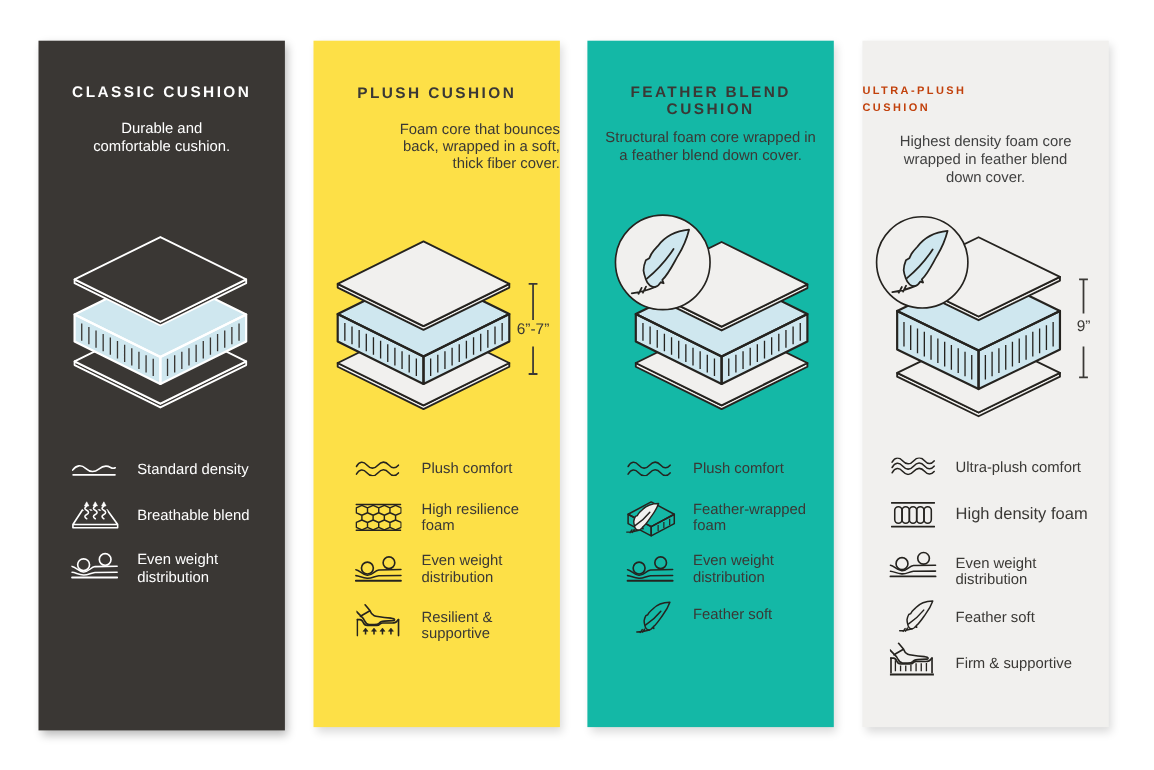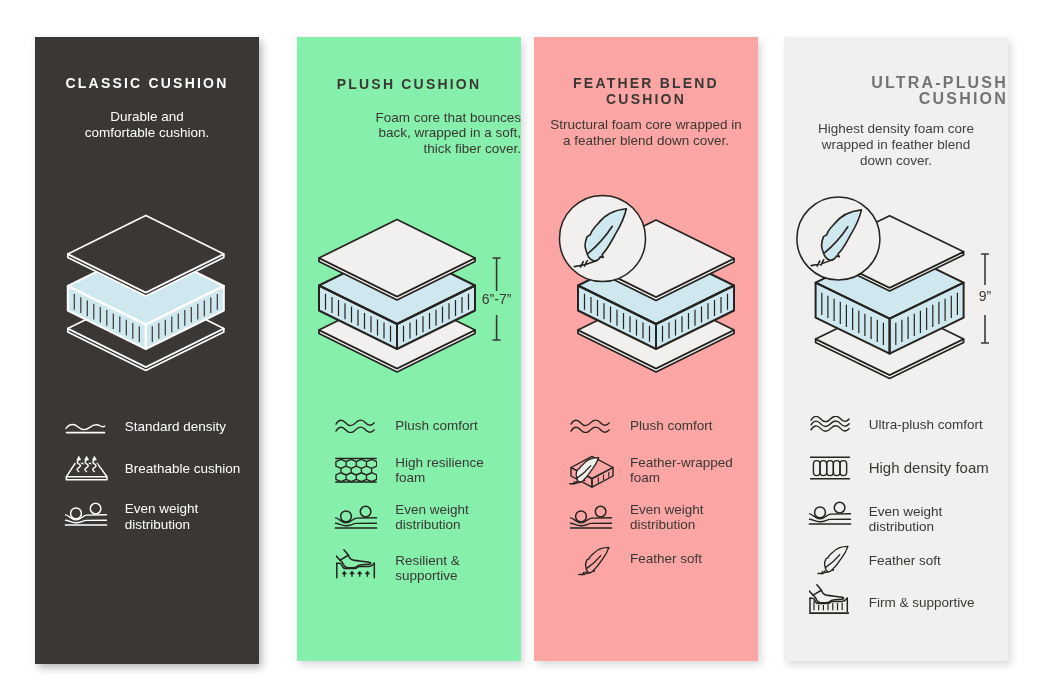--- a/index.html
+++ b/index.html
@@ -29,31 +29,31 @@
         <path d="M13.8,16.6 C11.600000000000001,15.3 11.600000000000001,13.9 13.8,12.7 C16.0,11.5 16.0,10.1 13.8,8.9 C11.600000000000001,7.7 11.600000000000001,6.4 13.8,5.2" fill="none" stroke="#3a3734" stroke-width="4"></path>
         <path d="M21.6,16.6 C19.400000000000002,15.3 19.400000000000002,13.9 21.6,12.7 C23.8,11.5 23.8,10.1 21.6,8.9 C19.400000000000002,7.7 19.400000000000002,6.4 21.6,5.2" fill="none" stroke="#3a3734" stroke-width="4"></path>
         <path d="M29.4,16.6 C27.2,15.3 27.2,13.9 29.4,12.7 C31.599999999999998,11.5 31.599999999999998,10.1 29.4,8.9 C27.2,7.7 27.2,6.4 29.4,5.2" fill="none" stroke="#3a3734" stroke-width="4"></path>
         <path d="M13.8,16.6 C11.600000000000001,15.3 11.600000000000001,13.9 13.8,12.7 C16.0,11.5 16.0,10.1 13.8,8.9 C11.600000000000001,7.7 11.600000000000001,6.4 13.8,5.2" fill="none" stroke="#ffffff" stroke-width="1.4" stroke-linecap="round"></path>
         <path d="M11.8,4.9 L13.8,1.2 L15.8,4.9 Z" fill="#ffffff" stroke="#ffffff" stroke-width="0.6" stroke-linejoin="round"></path>
         <path d="M21.6,16.6 C19.400000000000002,15.3 19.400000000000002,13.9 21.6,12.7 C23.8,11.5 23.8,10.1 21.6,8.9 C19.400000000000002,7.7 19.400000000000002,6.4 21.6,5.2" fill="none" stroke="#ffffff" stroke-width="1.4" stroke-linecap="round"></path>
         <path d="M19.6,4.9 L21.6,1.2 L23.6,4.9 Z" fill="#ffffff" stroke="#ffffff" stroke-width="0.6" stroke-linejoin="round"></path>
         <path d="M29.4,16.6 C27.2,15.3 27.2,13.9 29.4,12.7 C31.599999999999998,11.5 31.599999999999998,10.1 29.4,8.9 C27.2,7.7 27.2,6.4 29.4,5.2" fill="none" stroke="#ffffff" stroke-width="1.4" stroke-linecap="round"></path>
         <path d="M27.4,4.9 L29.4,1.2 L31.4,4.9 Z" fill="#ffffff" stroke="#ffffff" stroke-width="0.6" stroke-linejoin="round"></path>
       </svg></div>
-    <div style="position:absolute;left:89.7px;top:423.75px;font-size:13.5px;line-height:15.5px;color:#ffffff;white-space:nowrap">Breathable cushion</div>
+    <div style="position:absolute;left:89.7px;top:423.75px;font-size:13.5px;line-height:15.5px;color:#ffffff;white-space:nowrap">Breathable blend</div>
     <div style="position:absolute;left:29.0px;top:462.0px"><svg width="44" height="28" viewBox="0 0 44 28">
         <circle cx="12" cy="14.4" r="5.4" fill="none" stroke="#ffffff" stroke-width="1.5"></circle>
         <circle cx="31.6" cy="9.6" r="5.3" fill="none" stroke="#ffffff" stroke-width="1.5"></circle>
         <path d="M1.5,15.9 C5,16.3 7,20.3 11.8,20.9 C16.2,21.4 18.4,16.6 22.4,16.1 L42.5,15.8" fill="none" stroke="#ffffff" stroke-width="1.4" stroke-linecap="round"></path>
         <path d="M1.5,21.3 C5,21.6 7,23.3 11.8,23.7 C16.2,24 18.4,21.7 22.4,21.4 L42.5,21.2" fill="none" stroke="#ffffff" stroke-width="1.4" stroke-linecap="round"></path>
         <path d="M1.5,26 L42.5,26" fill="none" stroke="#ffffff" stroke-width="1.7" stroke-linecap="round"></path>
       </svg></div>
     <div style="position:absolute;left:89.7px;top:464.25px;font-size:13.5px;line-height:15.5px;color:#ffffff;white-space:nowrap">Even weight<br>distribution</div>
   </div>
-<div style="position:absolute;left:297px;top:37px;width:224px;height:624px;background:#86efac;box-shadow:3px 4px 8px rgba(0,0,0,.15)">
+<div style="position:absolute;left:285px;top:37px;width:224px;height:624px;background:#fde047;box-shadow:3px 4px 8px rgba(0,0,0,.15)">
     <div style="position:absolute;left:0;top:39px;width:100%;text-align:center;font-weight:bold;font-size:14px;letter-spacing:2.2px;line-height:16px;color:#3a3835">PLUSH CUSHION</div>
     <div style="position:absolute;left:0;top:72.6px;width:100%;text-align:right;font-size:13.5px;line-height:15.8px;color:#3a3835">Foam core that bounces<br>back, wrapped in a soft,<br>thick fiber cover.</div>
     <svg style="position:absolute;left:0;top:0" width="224" height="624" viewBox="0 0 224 624">
       <path d="M22,293 L22,296.4 L100,334.9 L178,296.4 L178,293 L100,331.5 Z" fill="#f1f0ee" stroke="#25231f" stroke-width="1.7" stroke-linejoin="round"></path>
       <path d="M100,254.5 L178,293 L100,331.5 L22,293 Z" fill="#f1f0ee" stroke="#25231f" stroke-width="1.7" stroke-linejoin="round"></path>
       <path d="M22,248.5 L100,287.0 L100,312.0 L22,273.5 Z" fill="#cfe7ef" stroke="none"></path>
       <path d="M178,248.5 L100,287.0 L100,312.0 L178,273.5 Z" fill="#cfe7ef" stroke="none"></path>
       <path d="M100,210.0 L178,248.5 L100,287.0 L22,248.5 Z" fill="#cfe7ef" stroke="none"></path>
       <path d="M28.5,256.7 L28.5,272.7 M106.5,288.8 L106.5,304.8 M35.0,259.9 L35.0,275.9 M113.0,285.6 L113.0,301.6 M41.5,263.1 L41.5,279.1 M119.5,282.4 L119.5,298.4 M48.0,266.3 L48.0,282.3 M126.0,279.2 L126.0,295.2 M54.5,269.5 L54.5,285.5 M132.5,276.0 L132.5,292.0 M61.0,272.8 L61.0,288.8 M139.0,272.8 L139.0,288.8 M67.5,276.0 L67.5,292.0 M145.5,269.5 L145.5,285.5 M74.0,279.2 L74.0,295.2 M152.0,266.3 L152.0,282.3 M80.5,282.4 L80.5,298.4 M158.5,263.1 L158.5,279.1 M87.0,285.6 L87.0,301.6 M165.0,259.9 L165.0,275.9 M93.5,288.8 L93.5,304.8 M171.5,256.7 L171.5,272.7" fill="none" stroke="#25231f" stroke-width="1.2"></path>
       <path d="M22,248.5 L100,287.0 L100,312.0 L22,273.5 Z" fill="none" stroke="#25231f" stroke-width="2" stroke-linejoin="round"></path>
@@ -90,21 +90,21 @@
         <path d="M6.000000000000001,26.9 L8.3,24 L10.600000000000001,26.9 Z" fill="#25231f" stroke="#25231f" stroke-width="0.5"></path>
         <path d="M16,29.8 L16,26.4" fill="none" stroke="#25231f" stroke-width="1.4"></path>
         <path d="M13.7,26.9 L16,24 L18.3,26.9 Z" fill="#25231f" stroke="#25231f" stroke-width="0.5"></path>
         <path d="M23.7,29.8 L23.7,26.4" fill="none" stroke="#25231f" stroke-width="1.4"></path>
         <path d="M21.4,26.9 L23.7,24 L26.0,26.9 Z" fill="#25231f" stroke="#25231f" stroke-width="0.5"></path>
         <path d="M31.4,29.8 L31.4,26.4" fill="none" stroke="#25231f" stroke-width="1.4"></path>
         <path d="M29.099999999999998,26.9 L31.4,24 L33.699999999999996,26.9 Z" fill="#25231f" stroke="#25231f" stroke-width="0.5"></path>
       </svg></div>
     <div style="position:absolute;left:98.2px;top:515.95px;font-size:13.5px;line-height:15.5px;color:#3a3835;white-space:nowrap">Resilient &amp;<br>supportive</div>
   </div>
-<div style="position:absolute;left:534px;top:37px;width:224px;height:624px;background:#fca5a5;box-shadow:3px 4px 8px rgba(0,0,0,.15)">
+<div style="position:absolute;left:534px;top:37px;width:224px;height:624px;background:#14b8a6;box-shadow:3px 4px 8px rgba(0,0,0,.15)">
     <div style="position:absolute;left:0;top:38px;width:100%;text-align:center;font-weight:bold;font-size:14px;letter-spacing:2.2px;line-height:16px;color:#3a3835">FEATHER BLEND<br>CUSHION</div>
     <div style="position:absolute;left:0;top:80.39999999999999px;width:100%;text-align:center;font-size:13.5px;line-height:15.8px;color:#3a3835">Structural foam core wrapped in<br>a feather blend down cover.</div>
     <svg style="position:absolute;left:0;top:0" width="224" height="624" viewBox="0 0 224 624">
       <path d="M44,293 L44,296.4 L122,334.9 L200,296.4 L200,293 L122,331.5 Z" fill="#f1f0ee" stroke="#25231f" stroke-width="1.7" stroke-linejoin="round"></path>
       <path d="M122,254.5 L200,293 L122,331.5 L44,293 Z" fill="#f1f0ee" stroke="#25231f" stroke-width="1.7" stroke-linejoin="round"></path>
       <path d="M44,248.5 L122,287.0 L122,312.0 L44,273.5 Z" fill="#cfe7ef" stroke="none"></path>
       <path d="M200,248.5 L122,287.0 L122,312.0 L200,273.5 Z" fill="#cfe7ef" stroke="none"></path>
       <path d="M122,210.0 L200,248.5 L122,287.0 L44,248.5 Z" fill="#cfe7ef" stroke="none"></path>
       <path d="M50.5,256.7 L50.5,272.7 M128.5,288.8 L128.5,304.8 M57.0,259.9 L57.0,275.9 M135.0,285.6 L135.0,301.6 M63.5,263.1 L63.5,279.1 M141.5,282.4 L141.5,298.4 M70.0,266.3 L70.0,282.3 M148.0,279.2 L148.0,295.2 M76.5,269.5 L76.5,285.5 M154.5,276.0 L154.5,292.0 M83.0,272.8 L83.0,288.8 M161.0,272.8 L161.0,288.8 M89.5,276.0 L89.5,292.0 M167.5,269.5 L167.5,285.5 M96.0,279.2 L96.0,295.2 M174.0,266.3 L174.0,282.3 M102.5,282.4 L102.5,298.4 M180.5,263.1 L180.5,279.1 M109.0,285.6 L109.0,301.6 M187.0,259.9 L187.0,275.9 M115.5,288.8 L115.5,304.8 M193.5,256.7 L193.5,272.7" fill="none" stroke="#25231f" stroke-width="1.2"></path>
       <path d="M44,248.5 L122,287.0 L122,312.0 L44,273.5 Z" fill="none" stroke="#25231f" stroke-width="2" stroke-linejoin="round"></path>
@@ -147,21 +147,21 @@
     <div style="position:absolute;left:44.0px;top:508.0px"><svg width="32" height="31" viewBox="0 0 32 31">
         <g transform="translate(2.0,0.2) scale(0.52) rotate(6 26.5 30)">
           <path d="M52.9,1.3 C50.5,11 46.5,19 42.9,24.9 C39,31.5 34.5,41.5 28.6,47 L29.8,50 C28.9,49.8 28,49.4 27.2,49.0 C25.6,51.6 24,53.1 22.2,53.4 C19,53.9 15.2,51.5 13.6,46.3 C12.4,43 11.7,41 11.5,38.4 C11.6,35 12.4,32 13.6,29.1 L16.8,27.2 C17.4,25.9 18,24.6 18.6,23.4 C20.5,20.3 22.5,18.3 24.4,16.3 C30.5,8 41,2.5 52.9,1.3 Z" fill="none" stroke="#25231f" stroke-width="2.60" stroke-linejoin="round"></path>
           <path d="M38.8,18.8 C33.5,27 23.5,38.5 14.6,45.8" fill="none" stroke="#25231f" stroke-width="2.60" stroke-linecap="round"></path>
           <path d="M22.2,53.4 C15,56.5 8,58.3 0.8,59.1 M9.8,54.2 L7.0,59.6 M13.8,53.0 L11.0,58.6" fill="none" stroke="#25231f" stroke-width="2.60" stroke-linecap="round"></path>
         </g>
       </svg></div>
     <div style="position:absolute;left:96px;top:513.85px;font-size:13.5px;line-height:15.5px;color:#3a3835;white-space:nowrap">Feather soft</div>
   </div>
 <div style="position:absolute;left:784px;top:37px;width:224px;height:624px;background:#f1f0ee;box-shadow:3px 4px 8px rgba(0,0,0,.15)">
-    <div style="position:absolute;left:0;top:38px;width:100%;text-align:right;font-weight:bold;font-size:16px;letter-spacing:2.2px;line-height:16px;color:#737373">ULTRA-PLUSH<br>CUSHION</div>
+    <div style="position:absolute;left:0;top:38px;width:100%;text-align:left;font-weight:bold;font-size:10px;letter-spacing:2.2px;line-height:16px;color:#c2410c">ULTRA-PLUSH<br>CUSHION</div>
     <div style="position:absolute;left:0;top:84.1px;width:100%;text-align:center;font-size:13.5px;line-height:15.8px;color:#404040">Highest density foam core<br>wrapped in feather blend<br>down cover.</div>
     <svg style="position:absolute;left:0;top:0" width="224" height="624" viewBox="0 0 224 624">
       <path d="M31.599999999999994,302 L31.599999999999994,305.4 L105.6,341.4 L179.6,305.4 L179.6,302 L105.6,338 Z" fill="#f1f0ee" stroke="#25231f" stroke-width="1.7" stroke-linejoin="round"></path>
       <path d="M105.6,266 L179.6,302 L105.6,338 L31.599999999999994,302 Z" fill="#f1f0ee" stroke="#25231f" stroke-width="1.7" stroke-linejoin="round"></path>
       <path d="M31.599999999999994,245.7 L105.6,281.7 L105.6,316.7 L31.599999999999994,280.7 Z" fill="#cfe7ef" stroke="none"></path>
       <path d="M179.6,245.7 L105.6,281.7 L105.6,316.7 L179.6,280.7 Z" fill="#cfe7ef" stroke="none"></path>
       <path d="M105.6,209.7 L179.6,245.7 L105.6,281.7 L31.599999999999994,245.7 Z" fill="#cfe7ef" stroke="none"></path>
       <path d="M37.8,255.7 L37.8,278.1 M111.8,285.7 L111.8,308.1 M43.9,258.7 L43.9,281.1 M117.9,282.7 L117.9,305.1 M50.1,261.7 L50.1,284.1 M124.1,279.7 L124.1,302.1 M56.3,264.7 L56.3,287.1 M130.3,276.7 L130.3,299.1 M62.4,267.7 L62.4,290.1 M136.4,273.7 L136.4,296.1 M68.6,270.7 L68.6,293.1 M142.6,270.7 L142.6,293.1 M74.8,273.7 L74.8,296.1 M148.8,267.7 L148.8,290.1 M80.9,276.7 L80.9,299.1 M154.9,264.7 L154.9,287.1 M87.1,279.7 L87.1,302.1 M161.1,261.7 L161.1,284.1 M93.3,282.7 L93.3,305.1 M167.3,258.7 L167.3,281.1 M99.4,285.7 L99.4,308.1 M173.4,255.7 L173.4,278.1" fill="none" stroke="#25231f" stroke-width="1.2"></path>
       <path d="M31.599999999999994,245.7 L105.6,281.7 L105.6,316.7 L31.599999999999994,280.7 Z" fill="none" stroke="#25231f" stroke-width="2" stroke-linejoin="round"></path>
       <path d="M179.6,245.7 L105.6,281.7 L105.6,316.7 L179.6,280.7 Z" fill="none" stroke="#25231f" stroke-width="2" stroke-linejoin="round"></path>

